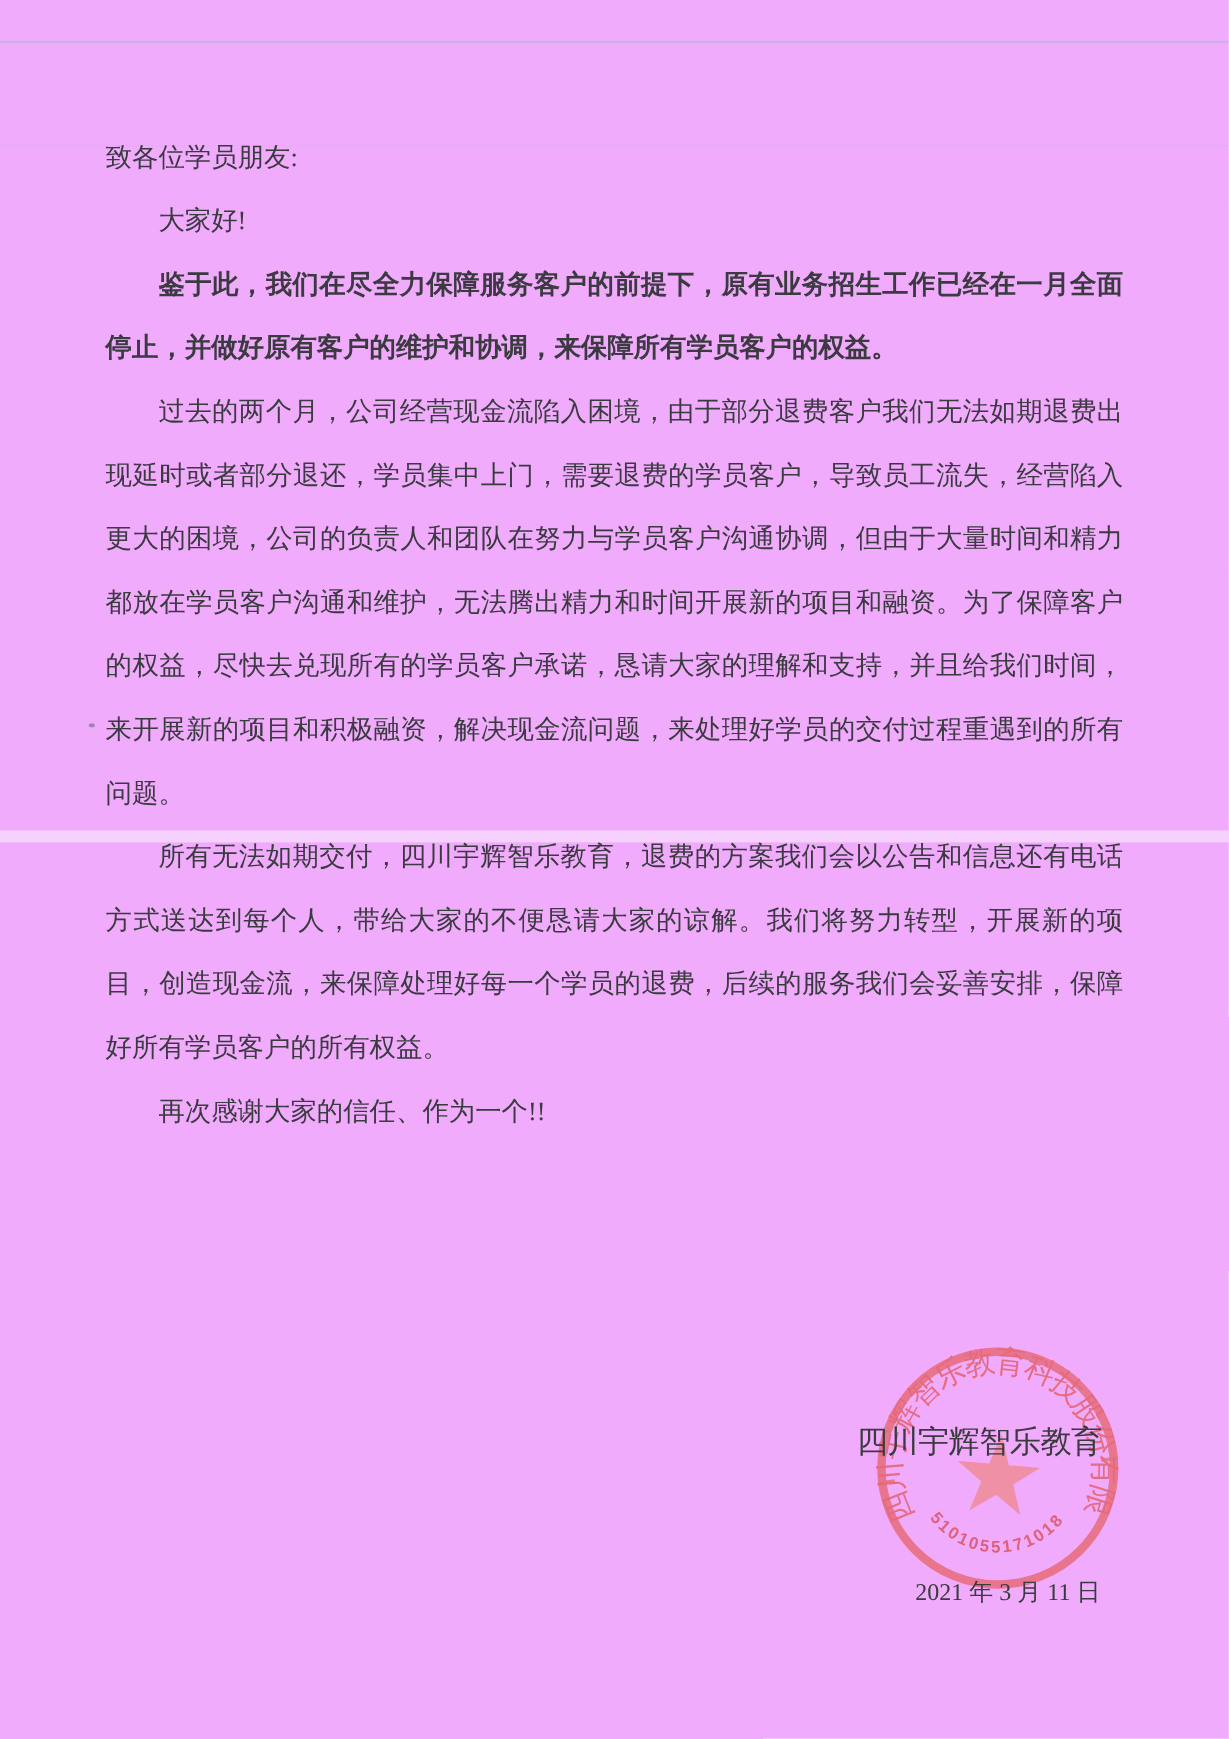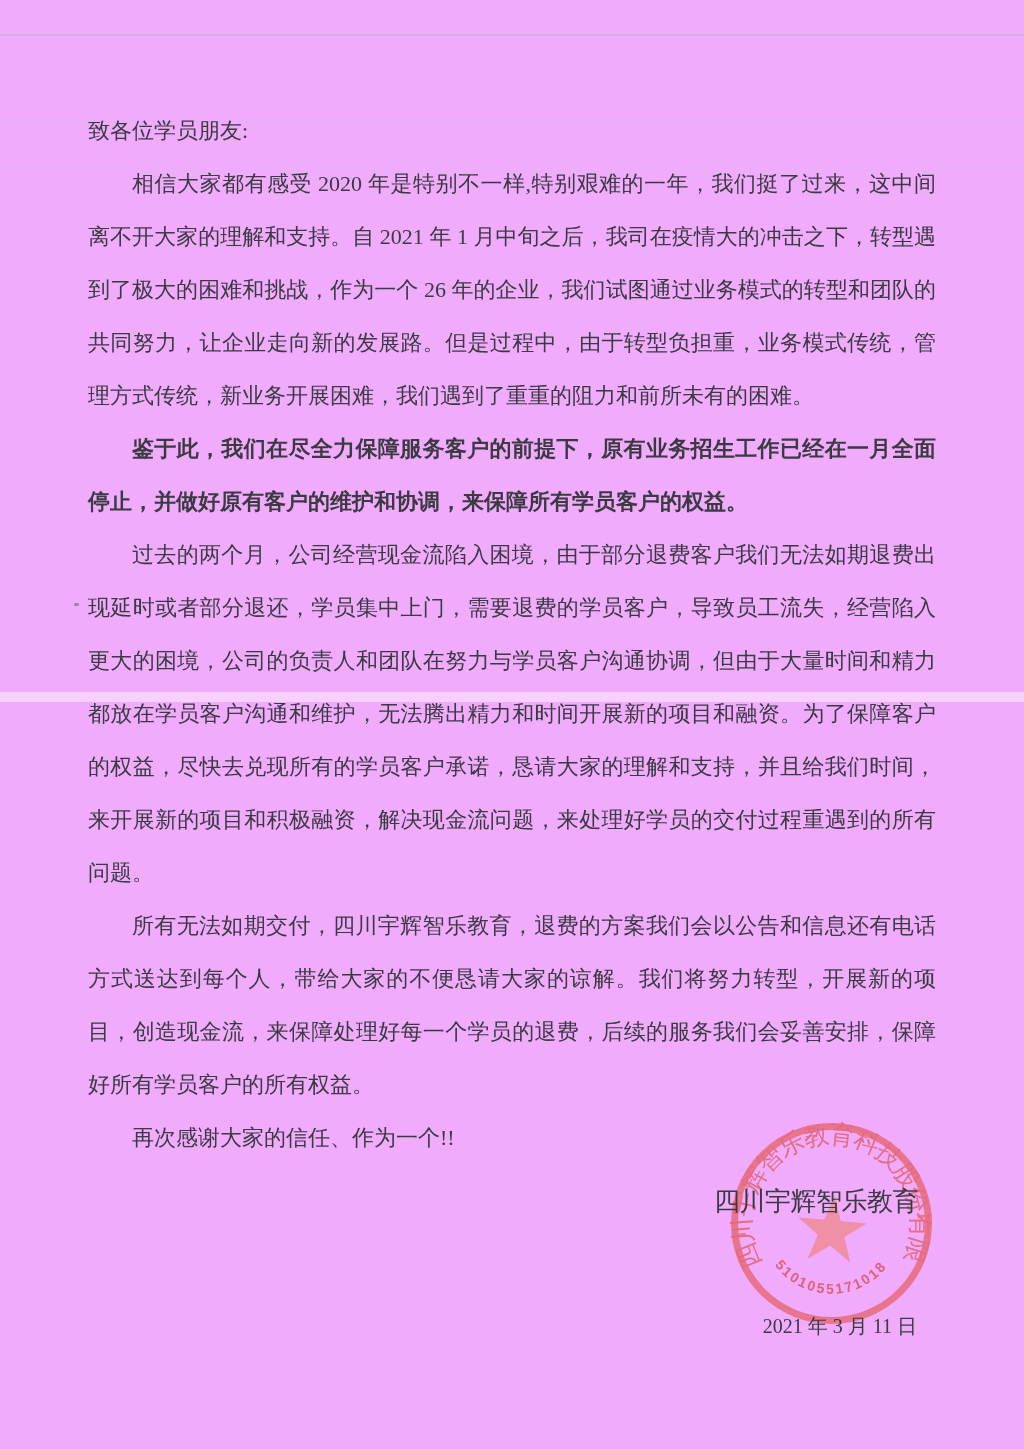--- a/index.html
+++ b/index.html
@@ -49,21 +49,21 @@
 
   <div class="scan-line line1"></div>
   <div class="scan-line line2"></div>
   <div class="scan-line line3"></div>
   <div class="scan-line line4"></div>
   <div class="scan-line band1"></div>
   <div class="dot"></div>
 
   <div class="letter">
     <p>致各位学员朋友:</p>
-    <p class="indent">相信大家都有感受 2020 年是特别不一样,特别艰难的一年，我们挺了过来，这中间离不开大家的理解和支持。自 2021 年 1 月中旬之后，我司在疫情大的冲击之下，转型遇到了极大的困难和挑战，作为一个 26 年的企业，我们试图通过业务模式的转型和团队的共同努力，让企业走向新的发展路。但是过程中，由于转型负担重，业务模式传统，管理方式传统，新业务开展困难，我们遇到了重重的阻力和前所未有的困难。</p>
+    <p class="indent">大家好!</p>
     <p class="indent gap">鉴于此，我们在尽全力保障服务客户的前提下，原有业务招生工作已经在一月全面停止，并做好原有客户的维护和协调，来保障所有学员客户的权益。</p>
     <p class="indent">过去的两个月，公司经营现金流陷入困境，由于部分退费客户我们无法如期退费出现延时或者部分退还，学员集中上门，需要退费的学员客户，导致员工流失，经营陷入更大的困境，公司的负责人和团队在努力与学员客户沟通协调，但由于大量时间和精力都放在学员客户沟通和维护，无法腾出精力和时间开展新的项目和融资。为了保障客户的权益，尽快去兑现所有的学员客户承诺，恳请大家的理解和支持，并且给我们时间，来开展新的项目和积极融资，解决现金流问题，来处理好学员的交付过程重遇到的所有问题。</p>
     <p class="indent">所有无法如期交付，四川宇辉智乐教育，退费的方案我们会以公告和信息还有电话方式送达到每个人，带给大家的不便恳请大家的谅解。我们将努力转型，开展新的项目，创造现金流，来保障处理好每一个学员的退费，后续的服务我们会妥善安排，保障好所有学员客户的所有权益。</p>
     <p class="indent">再次感谢大家的信任、作为一个!!</p>
   </div>
 
   <div class="sig-company">四川宇辉智乐教育</div>
   <div class="sig-date">2021 年 3 月 11 日</div>
 
   <svg class="seal" viewBox="0 0 204 204" xmlns="http://www.w3.org/2000/svg">

